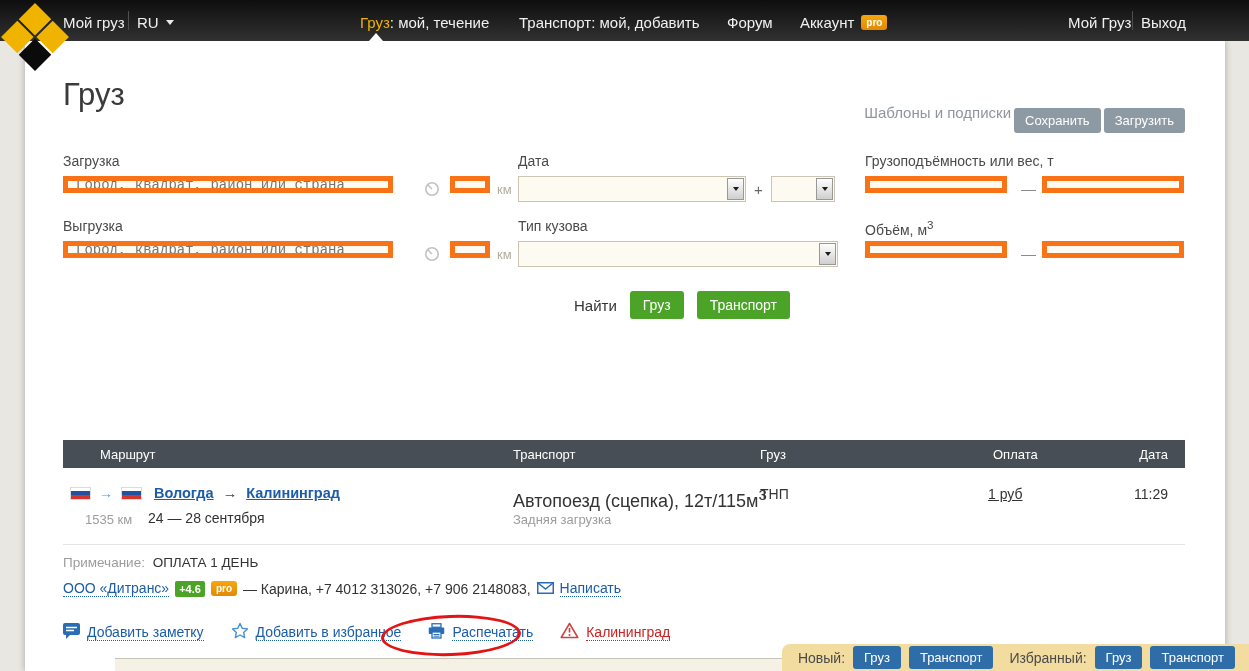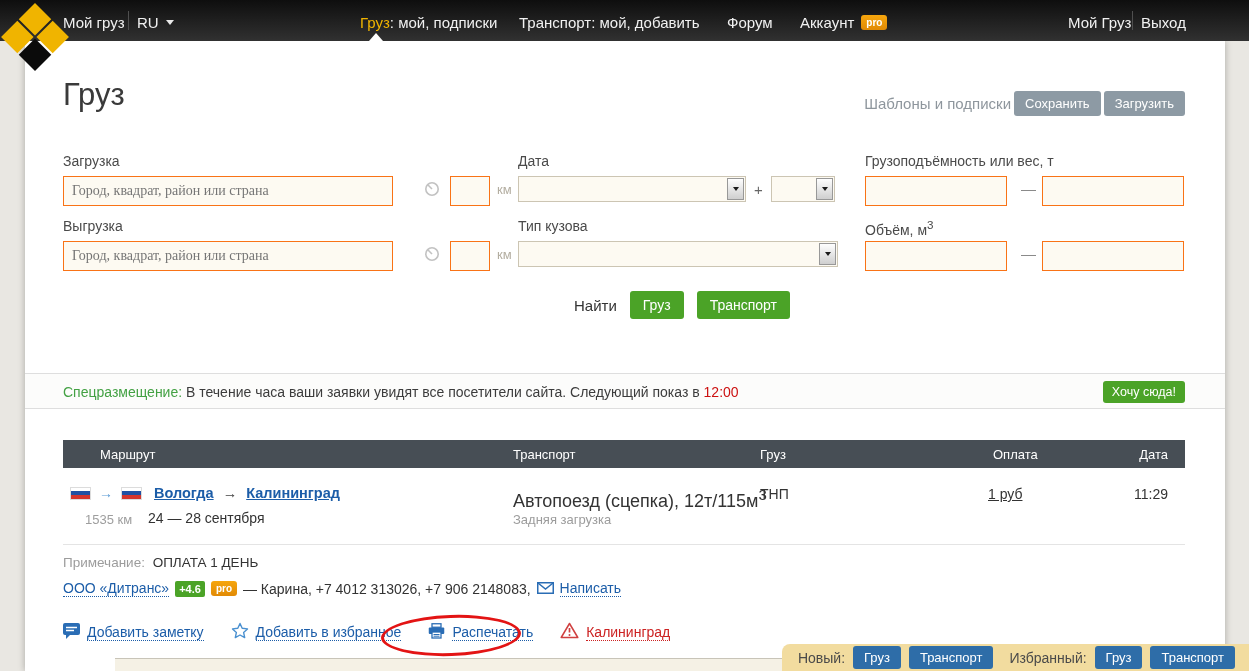--- a/index.html
+++ b/index.html
@@ -40,26 +40,26 @@
 
   
   .page { position: absolute; left: 25px; top: 41px; width: 1200px; height: 630px;
     background: #fff; box-shadow: 0 0 7px rgba(0,0,0,0.28); }
 
   .page-title { position: absolute; left: 38px; top: 36px; font-size: 31px; font-weight: normal; color: #3a3a3a; }
 
   .templates { position: absolute; right: 40px; top: 50px; display: flex; align-items: center; gap: 3px; }
   .templates-label { color: #8e969d; font-size: 15px; }
   .gray-btn { background: #8d9aa4; color: #fff; font-size: 13px; padding: 5px 11px;
-    border-radius: 3px; border: none; cursor: pointer; font-family: inherit; }
+    border-radius: 3px; border: none; cursor: pointer; font-family: inherit; margin-top: 17px; }
 
   
   .field-label { position: absolute; font-size: 14px; color: #4a4a4a; white-space: nowrap; }
-  .text-input { position: absolute; height: 30px; background: #fdfaf2; border: 1px solid #f97316;
-    padding: 0 8px; font-size: 14px; color: #555; font-family: Liberation Serif, serif; }
+  .text-input { position: absolute; height: 17px; background: #fdfaf2; border: 5px solid #f97316;
+    padding: 0 8px; font-size: 14px; color: #555; font-family: Liberation Mono, monospace; }
   .text-input::placeholder { color: #757575; opacity: 1; }
   .km { position: absolute; font-size: 13px; color: #b3ada0; }
   .clock { position: absolute; }
   .selectbox { position: absolute; height: 26px; background: #fdfaf2; border: 1px solid #ccc5b3; cursor: pointer; }
   .select-arrow { position: absolute; right: 1px; top: 1px; width: 17px; height: 22px;
     background: linear-gradient(#fefefe, #cfcfcf); border: 1px solid #989898;
     display: flex; align-items: center; justify-content: center; }
   .tri-down { width: 0; height: 0; border-left: 3.5px solid transparent;
     border-right: 3.5px solid transparent; border-top: 4.5px solid #1b1b1b; }
   .plus { position: absolute; font-size: 15px; color: #666; }
@@ -142,21 +142,21 @@
 
 <div class="topnav">
   <span class="nav-item" style="left:63px">Мой груз</span>
   <span class="nav-sep" style="left:128px"></span>
   <span class="nav-item" style="left:137px">
     <span>RU</span>
     <span class="lang-caret"></span>
   </span>
   <span class="nav-item" style="left:360px">
     <span class="nav-highlight">Груз</span>
-    <span>: мой, подписки</span>
+    <span>: мой, течение</span>
   </span>
   <span class="nav-item" style="left:519px">Транспорт: мой, добавить</span>
   <span class="nav-item" style="left:727px">Форум</span>
   <span class="nav-item" style="left:800px">
     <span>Аккаунт</span>
     <span class="pro-badge">pro</span>
   </span>
   <span class="nav-item" style="left:1068px">Мой Груз</span>
   <span class="nav-sep" style="left:1132px"></span>
   <span class="nav-item" style="left:1141px">Выход</span>
@@ -230,28 +230,20 @@
   <input class="text-input" style="left: 840px; top: 200px; width: 142px;">
   <span class="dash" style="left:996px; top:204px">—</span>
   <input class="text-input" style="left: 1017px; top: 200px; width: 142px;">
 
   <div class="find-row">
     <span class="find-label">Найти</span>
     <button class="green-btn">Груз</button>
     <button class="green-btn">Транспорт</button>
   </div>
 
-  <div class="promo">
-    <span class="promo-text">
-      <span class="promo-label">Спецразмещение:</span>
-      <span>В течение часа ваши заявки увидят все посетители сайта. Следующий показ в</span>
-      <span class="promo-time">12:00</span>
-    </span>
-    <button class="promo-btn">Хочу сюда!</button>
-  </div>
 
   <div class="thead">
     <span class="th-route">Маршрут</span>
     <span class="th-transport">Транспорт</span>
     <span class="th-cargo">Груз</span>
     <span class="th-payment">Оплата</span>
     <span class="th-date">Дата</span>
   </div>
 
   <div class="route-line">

